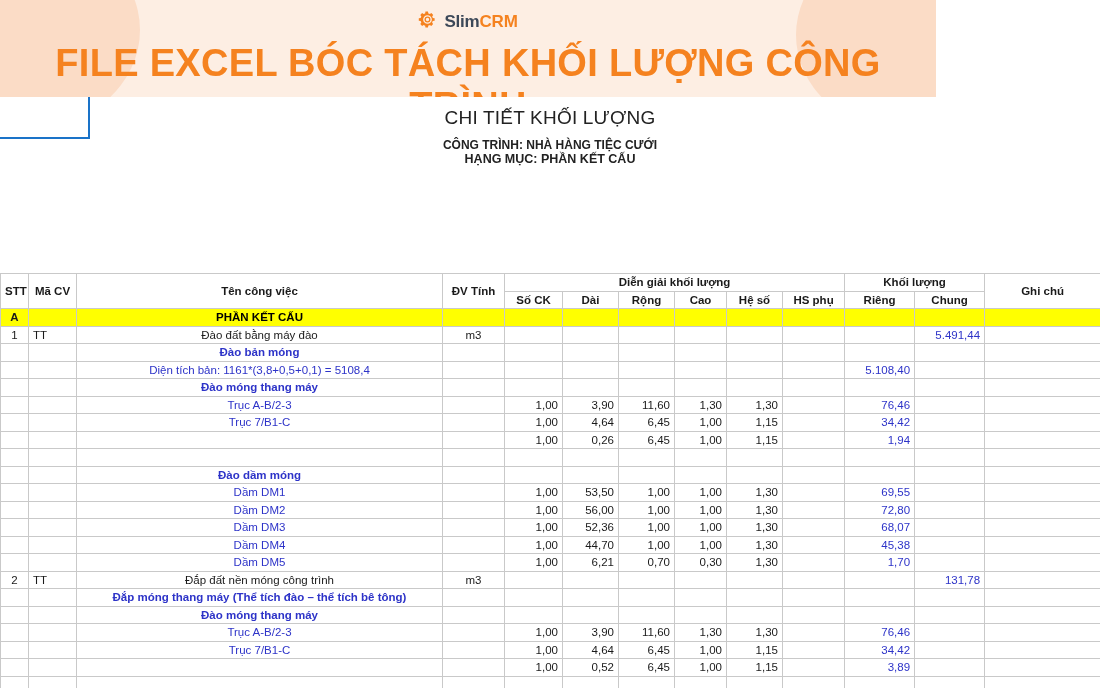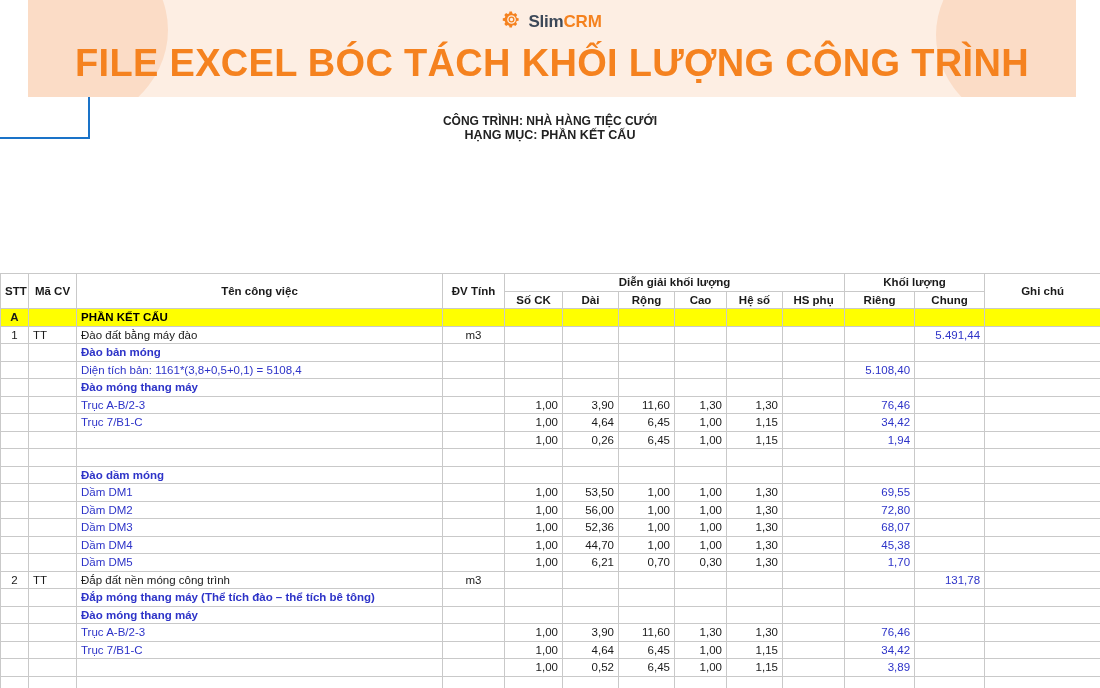--- a/index.html
+++ b/index.html
@@ -12,25 +12,24 @@
   }
   #page {
     position: relative;
     width: 1100px; height: 688px;
     background: #ffffff;
   }
 
   
   .banner {
     position: relative;
-    width: 1048px;
+    width: 936px;
     height: 97px;
     background: #fdeee3;
     overflow: hidden;
-    margin-left: 28px;
   }
   .banner-blob-left {
     position: absolute;
     left: -90px; top: -70px;
     width: 230px; height: 200px;
     background: #fbdcc6;
     border-radius: 50%;
   }
   .banner-blob-right {
     position: absolute;
@@ -126,21 +125,21 @@
   thead th {
     font-weight: bold;
     text-align: center;
     vertical-align: middle;
     font-size: 11.5px;
     background: #ffffff;
     height: 20px;
   }
   .c-stt   { width: 28px;  text-align: center; }
   .c-ma    { width: 48px;  text-align: left; margin-left: 44px; }
-  .c-ten   { width: 366px; text-align: left; }
+  .c-ten   { width: 366px; text-align: center; }
   .c-dv    { width: 62px;  text-align: center; margin-left: 48px; }
   .c-sock  { width: 58px;  text-align: right; }
   .c-dai   { width: 56px;  text-align: right; }
   .c-rong  { width: 56px;  text-align: right; }
   .c-cao   { width: 52px;  text-align: right; }
   .c-heso  { width: 56px;  text-align: right; }
   .c-hspu  { width: 62px;  text-align: right; }
   .c-rieng { width: 70px;  text-align: right; }
   .c-chung { width: 70px;  text-align: right; }
   .c-ghi   { width: 116px; text-align: center; }
@@ -175,20 +174,21 @@
     </div>
 
     <div class="banner-title">FILE EXCEL BÓC TÁCH KHỐI LƯỢNG CÔNG TRÌNH</div>
   </div>
 
   <div class="sheet">
 
     <div class="cell-artifact"></div>
 
     <div class="doc-head">
+      <div class="doc-title">CHI TIẾT KHỐI LƯỢNG</div>
       <div class="doc-sub">CÔNG TRÌNH: NHÀ HÀNG TIỆC CƯỚI</div>
       <div class="doc-sub2">HẠNG MỤC: PHẦN KẾT CẤU</div>
     </div>
 
     <table class="grid">
       <colgroup>
         <col class="c-stt">
           <col class="c-ma">
           <col class="c-ten">
           <col class="c-dv">

